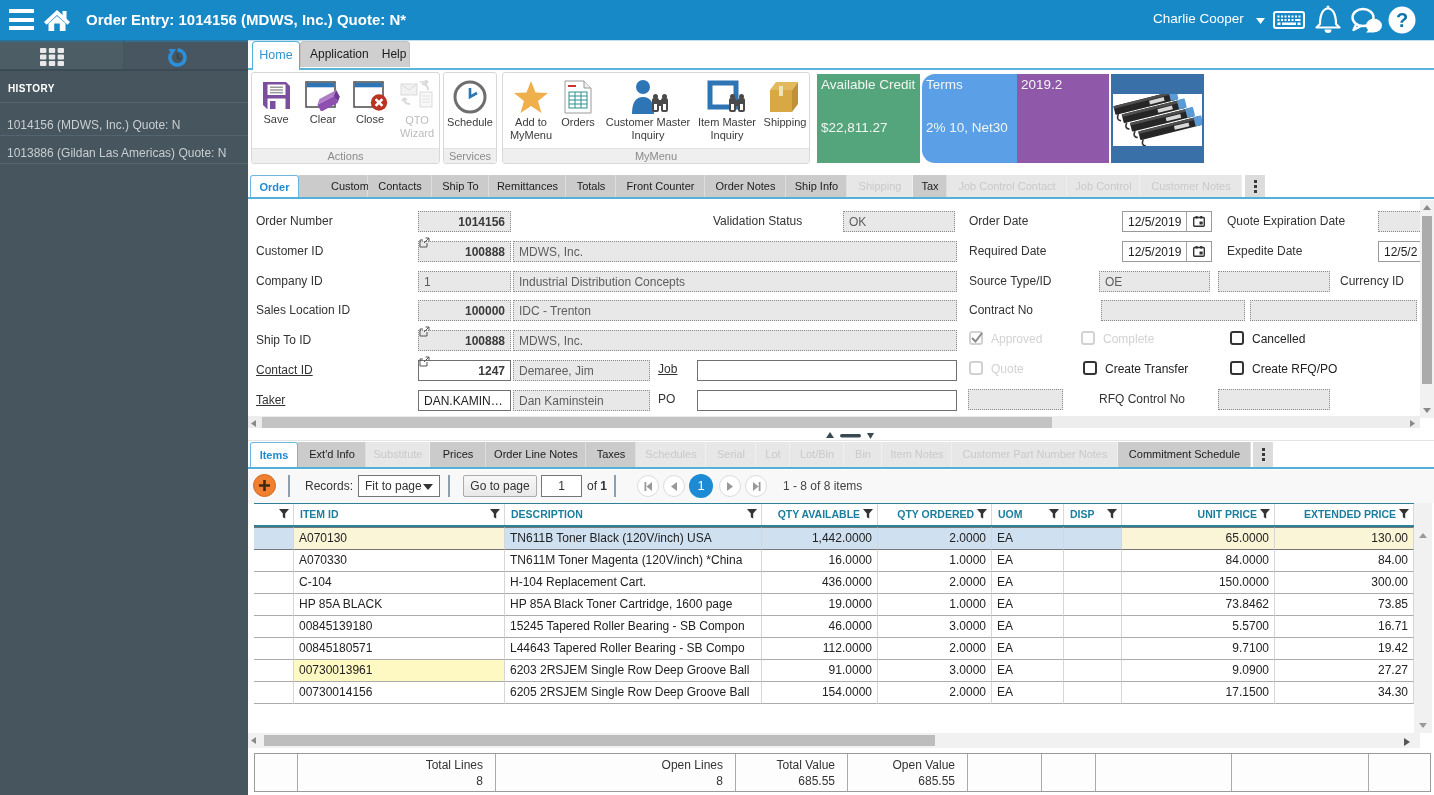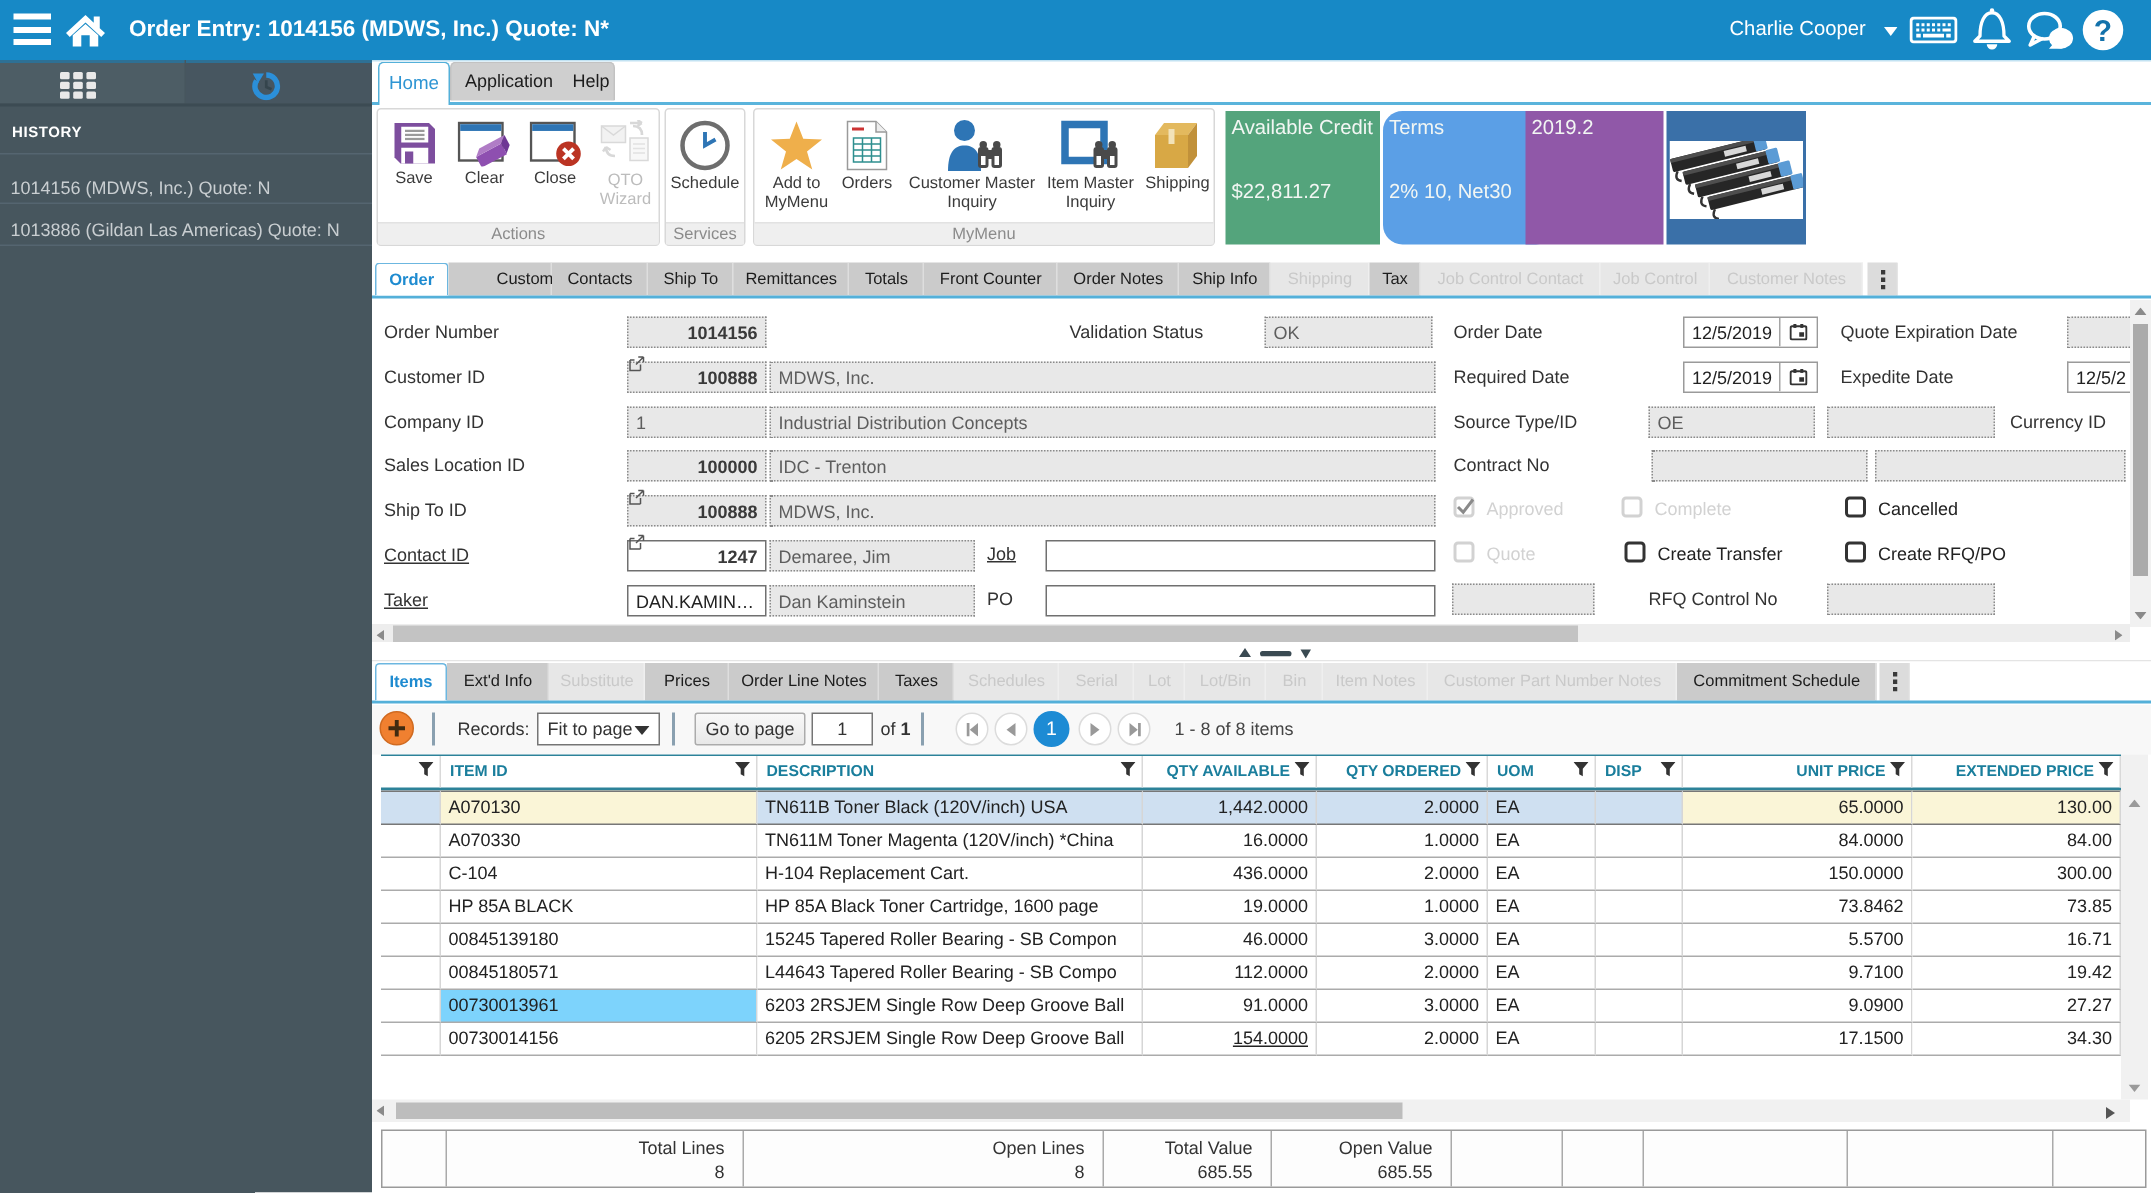--- a/index.html
+++ b/index.html
@@ -682,32 +682,32 @@
       <div class="cell" style="left:0px;width:40px;background:#fff;top:135px;"></div>
       <div class="cell" style="left:40px;width:211px;background:#fff;top:135px;">00845180571</div>
       <div class="cell" style="left:251px;width:257px;background:#fff;top:135px;">L44643 Tapered Roller Bearing - SB Compo</div>
       <div class="cell rtc" style="left:508px;width:116px;background:#fff;top:135px;">112.0000</div>
       <div class="cell rtc" style="left:624px;width:114px;background:#fff;top:135px;">2.0000</div>
       <div class="cell" style="left:738px;width:72px;background:#fff;top:135px;">EA</div>
       <div class="cell" style="left:810px;width:58px;background:#fff;top:135px;"></div>
       <div class="cell rtc" style="left:868px;width:153px;background:#fff;top:135px;">9.7100</div>
       <div class="cell rtc" style="left:1021px;width:139px;background:#fff;top:135px;">19.42</div>
       <div class="cell" style="left:0px;width:40px;background:#fff;top:157px;"></div>
-      <div class="cell" style="left:40px;width:211px;background:#7dd3fc;top:157px;">00730013961</div>
+      <div class="cell" style="left:40px;width:211px;background:#fef9c3;top:157px;">00730013961</div>
       <div class="cell" style="left:251px;width:257px;background:#fff;top:157px;">6203 2RSJEM Single Row Deep Groove Ball</div>
       <div class="cell rtc" style="left:508px;width:116px;background:#fff;top:157px;">91.0000</div>
       <div class="cell rtc" style="left:624px;width:114px;background:#fff;top:157px;">3.0000</div>
       <div class="cell" style="left:738px;width:72px;background:#fff;top:157px;">EA</div>
       <div class="cell" style="left:810px;width:58px;background:#fff;top:157px;"></div>
       <div class="cell rtc" style="left:868px;width:153px;background:#fff;top:157px;">9.0900</div>
       <div class="cell rtc" style="left:1021px;width:139px;background:#fff;top:157px;">27.27</div>
       <div class="cell" style="left:0px;width:40px;background:#fff;top:179px;"></div>
       <div class="cell" style="left:40px;width:211px;background:#fff;top:179px;">00730014156</div>
       <div class="cell" style="left:251px;width:257px;background:#fff;top:179px;">6205 2RSJEM Single Row Deep Groove Ball</div>
-      <div class="cell rtc" style="left:508px;width:116px;background:#fff;top:179px;text-decoration:underline;">154.0000</div>
+      <div class="cell rtc" style="left:508px;width:116px;background:#fff;top:179px;">154.0000</div>
       <div class="cell rtc" style="left:624px;width:114px;background:#fff;top:179px;">2.0000</div>
       <div class="cell" style="left:738px;width:72px;background:#fff;top:179px;">EA</div>
       <div class="cell" style="left:810px;width:58px;background:#fff;top:179px;"></div>
       <div class="cell rtc" style="left:868px;width:153px;background:#fff;top:179px;">17.1500</div>
       <div class="cell rtc" style="left:1021px;width:139px;background:#fff;top:179px;">34.30</div>
     </div>
 
   <div class="sb" style="left:1414px;top:503px;width:18px;height:230px;">
     <svg class="abs" style="left:5px;top:30px" width="8" height="5">
         <path d="M0 5 L4 0 L8 5 Z" fill="#9a9a9a"></path>

